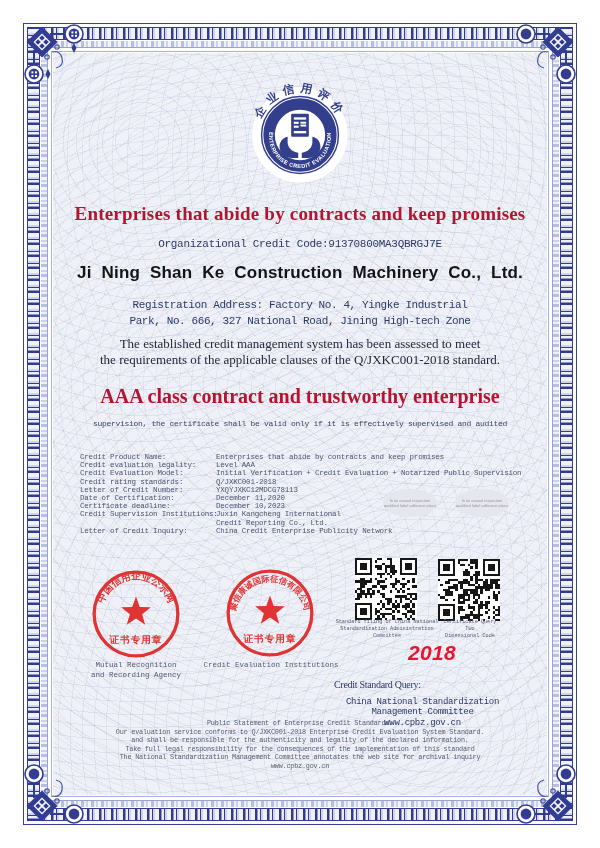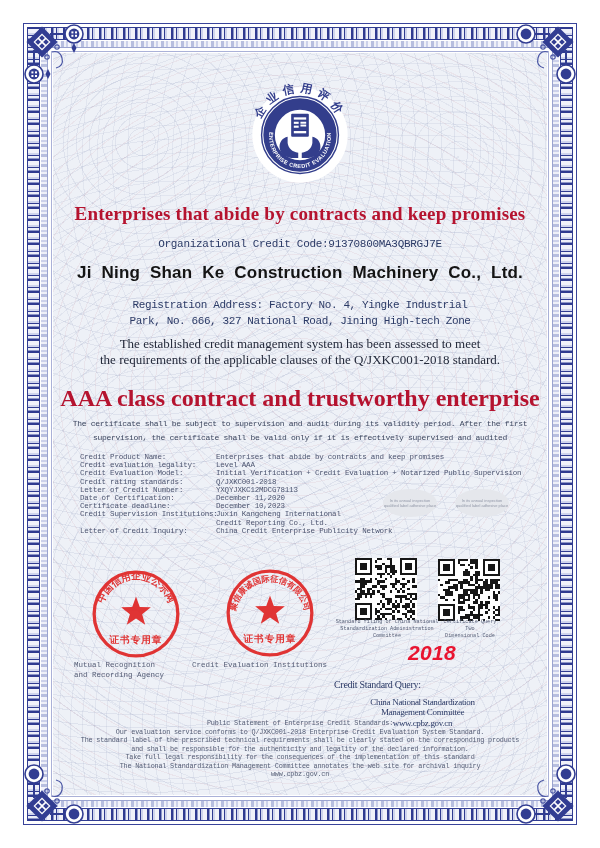--- a/index.html
+++ b/index.html
@@ -42,50 +42,50 @@
     font-family:"Liberation Serif",serif;font-weight:bold;font-size:19px;color:#b5132f;letter-spacing:.2px;z-index:4;}
   .orgcode{position:absolute;left:0;right:0;top:238px;text-align:center;
     font-family:"Liberation Mono",monospace;font-size:11px;color:#2b3a66;letter-spacing:-.3px;z-index:4;}
   .company{position:absolute;left:0;right:0;top:263px;text-align:center;
     font-weight:bold;font-size:17px;color:#141414;word-spacing:5px;letter-spacing:.2px;z-index:4;}
   .address{position:absolute;left:0;right:0;top:297px;text-align:center;
     font-family:"Liberation Mono",monospace;font-size:11px;line-height:16px;color:#2b3a66;letter-spacing:-.4px;z-index:4;}
   .assess{position:absolute;left:0;right:0;top:336px;text-align:center;
     font-family:"Liberation Serif",serif;font-size:13px;line-height:15.5px;color:#23293a;z-index:4;}
   .grade{position:absolute;left:0;right:0;top:385px;text-align:center;
-    font-family:"Liberation Serif",serif;font-weight:bold;font-size:24px;color:#b5132f;z-index:4;}
+    font-family:"Liberation Serif",serif;font-weight:bold;font-size:20px;color:#b5132f;z-index:4;}
   .supervision{position:absolute;left:40px;right:40px;top:417px;text-align:center;
     font-family:"Liberation Mono",monospace;font-size:8px;line-height:14px;color:#3c465f;letter-spacing:-.3px;z-index:4;}
   .details{position:absolute;left:80px;top:453px;width:465px;
     font-family:"Liberation Mono",monospace;font-size:7.5px;line-height:8.2px;color:#4d5570;letter-spacing:-.2px;z-index:4;}
   .drow{display:flex;}
   .dlabel{width:136px;flex:none;white-space:nowrap;}
   .dvalue{white-space:nowrap;}
   .oval{position:absolute;width:54px;height:28px;border-radius:50%;background:#e5e7ec;z-index:4;
     display:flex;flex-direction:column;align-items:center;justify-content:center;
     color:#9298a8;font-size:4px;line-height:5px;text-align:center;}
   .oval.left{left:383px;top:489px}.oval.right{left:455px;top:489px}
   .seal{position:absolute;width:92px;height:92px;z-index:5;opacity:.95;}
   .seal.one{left:90px;top:568px}.seal.two{left:224px;top:567px}
-  .seal-caption{position:absolute;font-family:"Liberation Mono",monospace;
+  .seal-caption{position:absolute;text-align:center;font-family:"Liberation Mono",monospace;
     font-size:7.5px;line-height:9.5px;color:#555d75;z-index:4;}
   .seal-caption.one{left:74px;top:661px;width:124px}
   .seal-caption.two{left:192px;top:661px;width:158px}
   .qr{position:absolute;width:62px;height:62px;z-index:4;}
   .qr.left{left:355px;top:558px}.qr.right{left:438px;top:559px}
   .qr-caption{position:absolute;text-align:center;font-family:"Liberation Mono",monospace;
     font-size:5.2px;line-height:7px;color:#555d75;z-index:4;}
   .qr-caption.left{left:328px;top:619px;width:118px}
   .qr-caption.right{left:438px;top:619px;width:64px}
   .stdnum{position:absolute;left:348px;top:641px;width:168px;text-align:center;z-index:4;
     font-style:italic;font-weight:bold;font-size:21px;line-height:23px;color:#e81430;letter-spacing:.3px;}
   .query-title{position:absolute;left:334px;top:679px;width:185px;text-align:left;z-index:4;
     font-family:Liberation Serif, serif;font-size:10px;color:#2b3a66;letter-spacing:-.3px;}
   .query-lines{position:absolute;left:330px;top:697px;width:185px;text-align:center;z-index:4;
-    font-family:Liberation Serif, serif;font-size:9px;line-height:10.3px;color:#2b3a66;letter-spacing:-.3px;}
+    font-family:Liberation Mono, monospace;font-size:9px;line-height:10.3px;color:#2b3a66;letter-spacing:-.3px;}
   .footer{position:absolute;left:58px;right:58px;top:719px;text-align:center;z-index:4;
     font-family:"Liberation Mono",monospace;font-size:6.8px;line-height:8.5px;color:#555d75;letter-spacing:-.2px;}
 </style>
 </head>
 <body>
 
 <div id="page">
 
   <div class="content-bg"></div>
   <div class="frame-line"></div>
@@ -251,21 +251,20 @@
   <div class="address">
     <div>Registration Address: Factory No. 4, Yingke Industrial</div>
     <div>Park, No. 666, 327 National Road, Jining High-tech Zone</div>
   </div>
   <div class="assess">
     <div>The established credit management system has been assessed to meet</div>
     <div>the requirements of the applicable clauses of the Q/JXKC001-2018 standard.</div>
   </div>
   <div class="grade">AAA class contract and trustworthy enterprise</div>
   <div class="supervision">
-    <div>The certificate shall be subject to supervision and audit during its validity period. After the first</div>
     <div>supervision, the certificate shall be valid only if it is effectively supervised and audited</div>
   </div>
 
   <div class="details">
     <div class="drow">
         <span class="dlabel">Credit Product Name:</span>
         <span class="dvalue">Enterprises that abide by contracts and keep promises</span>
       </div>
     <div class="drow">
         <span class="dlabel">Credit evaluation legality:</span>
@@ -781,20 +780,19 @@
   <div class="query-title">Credit Standard Query:</div>
   <div class="query-lines">
     <div>China National Standardization</div>
     <div>Management Committee</div>
     <div>www.cpbz.gov.cn</div>
   </div>
 
   <div class="footer">
     <div>Public Statement of Enterprise Credit Standards:</div>
     <div>Our evaluation service conforms to Q/JXKC001-2018 Enterprise Credit Evaluation System Standard.</div>
-    <div>The standard label of the prescribed technical requirements shall be clearly stated on the corresponding products</div>
     <div>and shall be responsible for the authenticity and legality of the declared information.</div>
     <div>Take full legal responsibility for the consequences of the implementation of this standard</div>
     <div>The National Standardization Management Committee annotates the web site for archival inquiry</div>
     <div>www.cpbz.gov.cn</div>
   </div>
 
 </div>
 
 </body></html>

